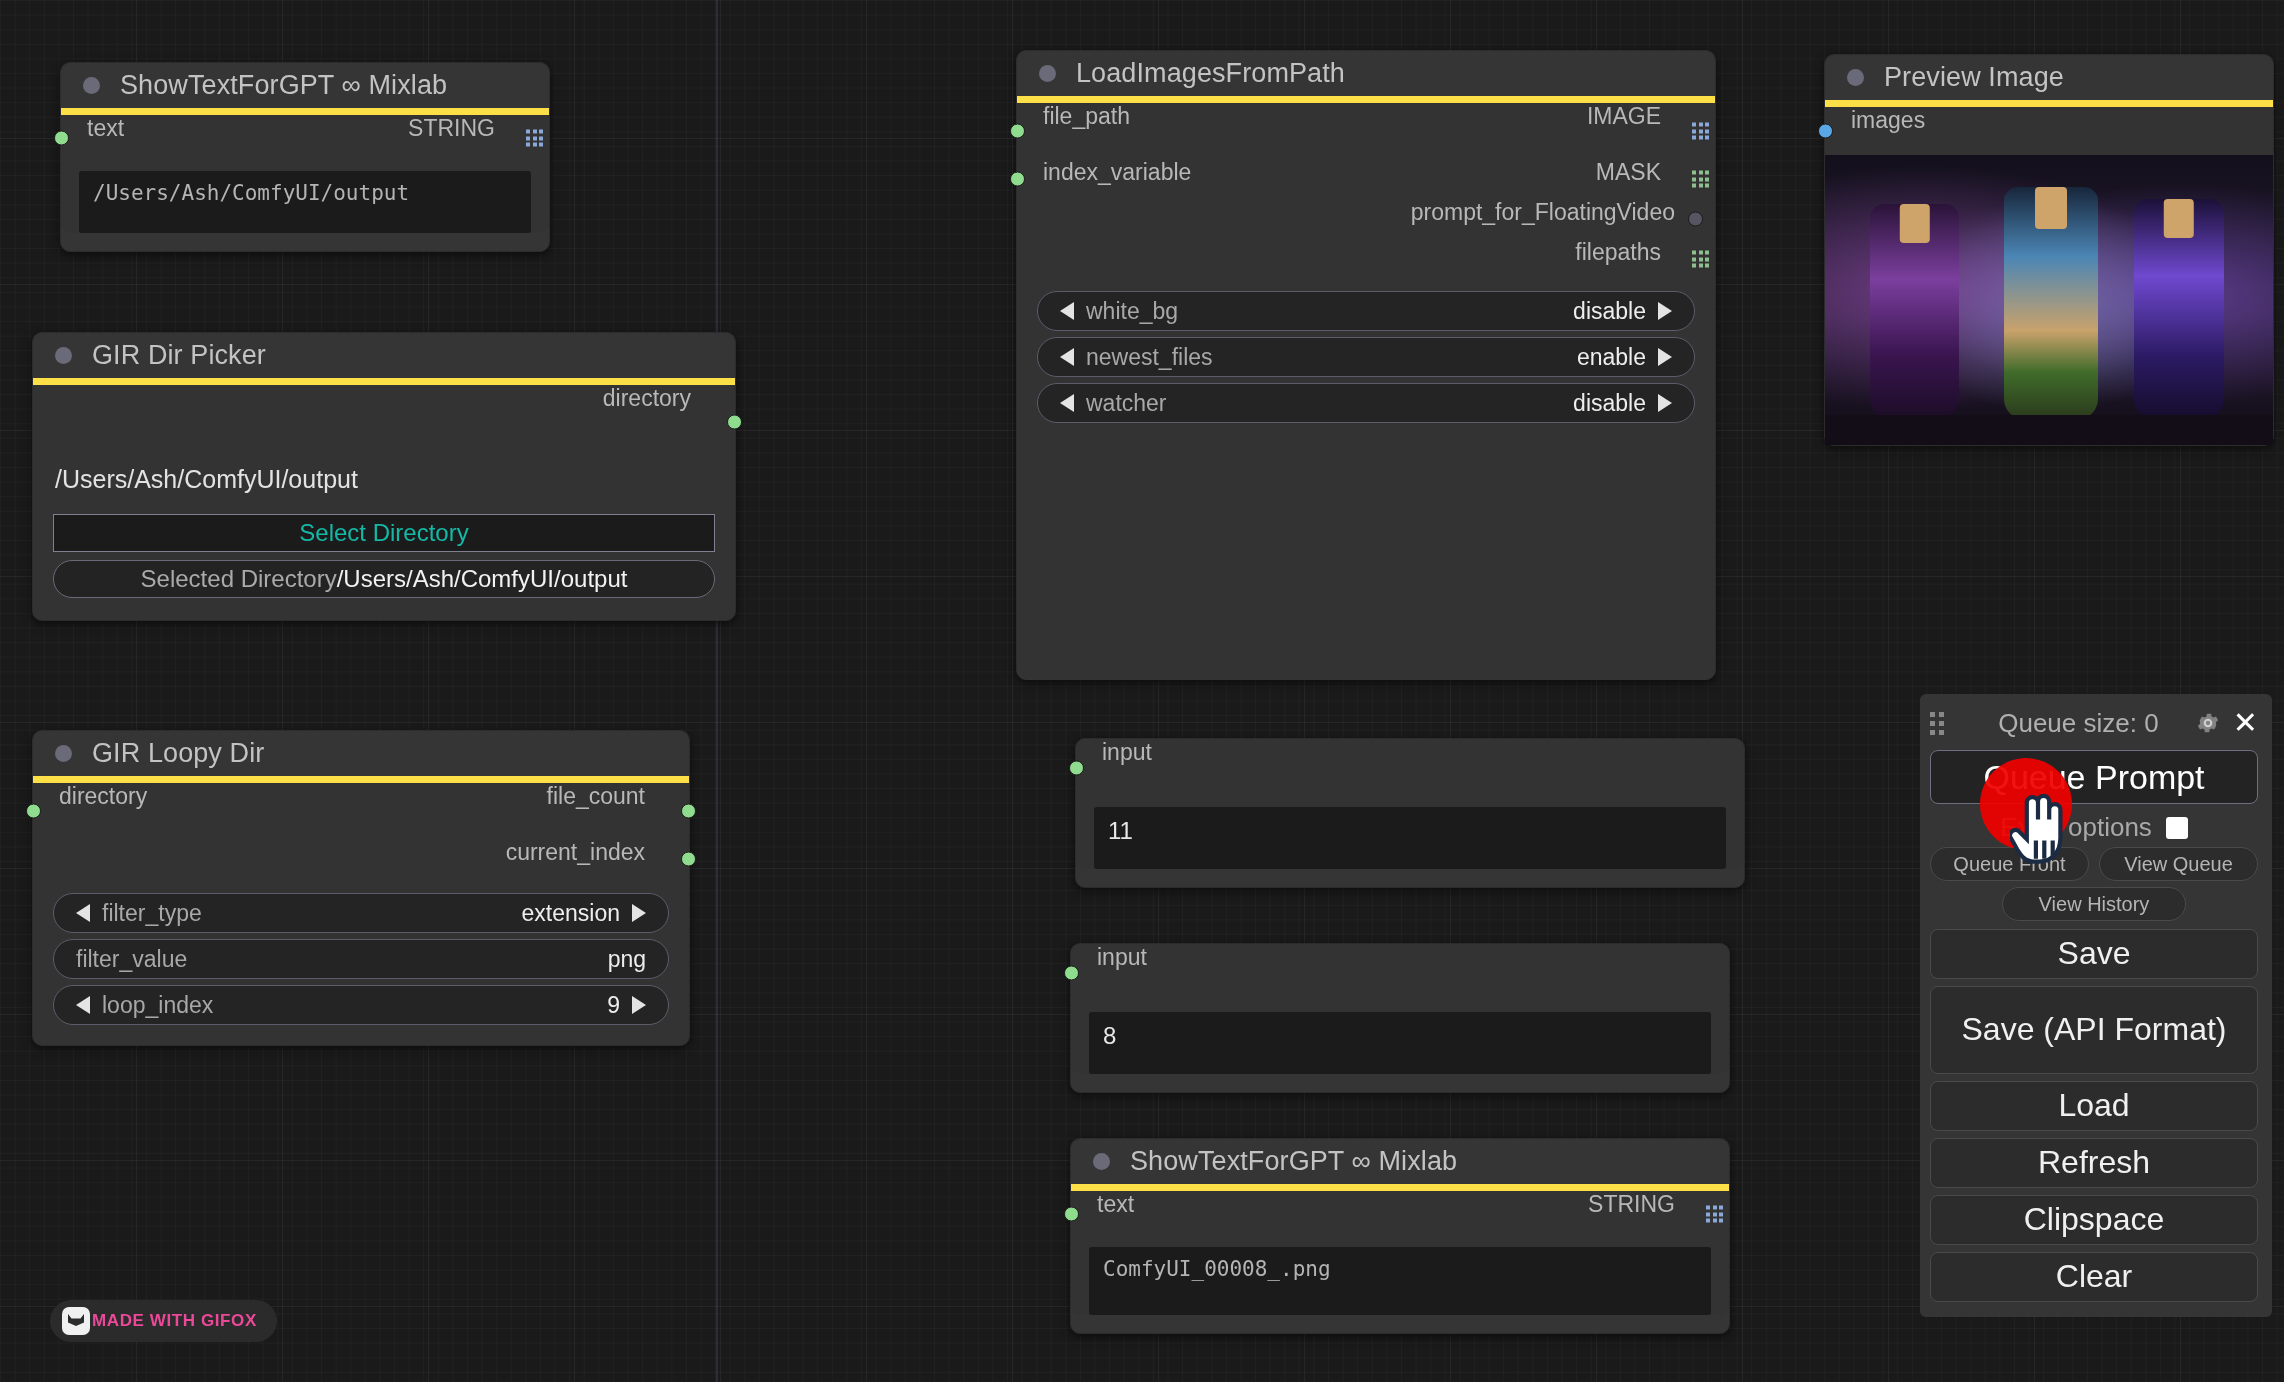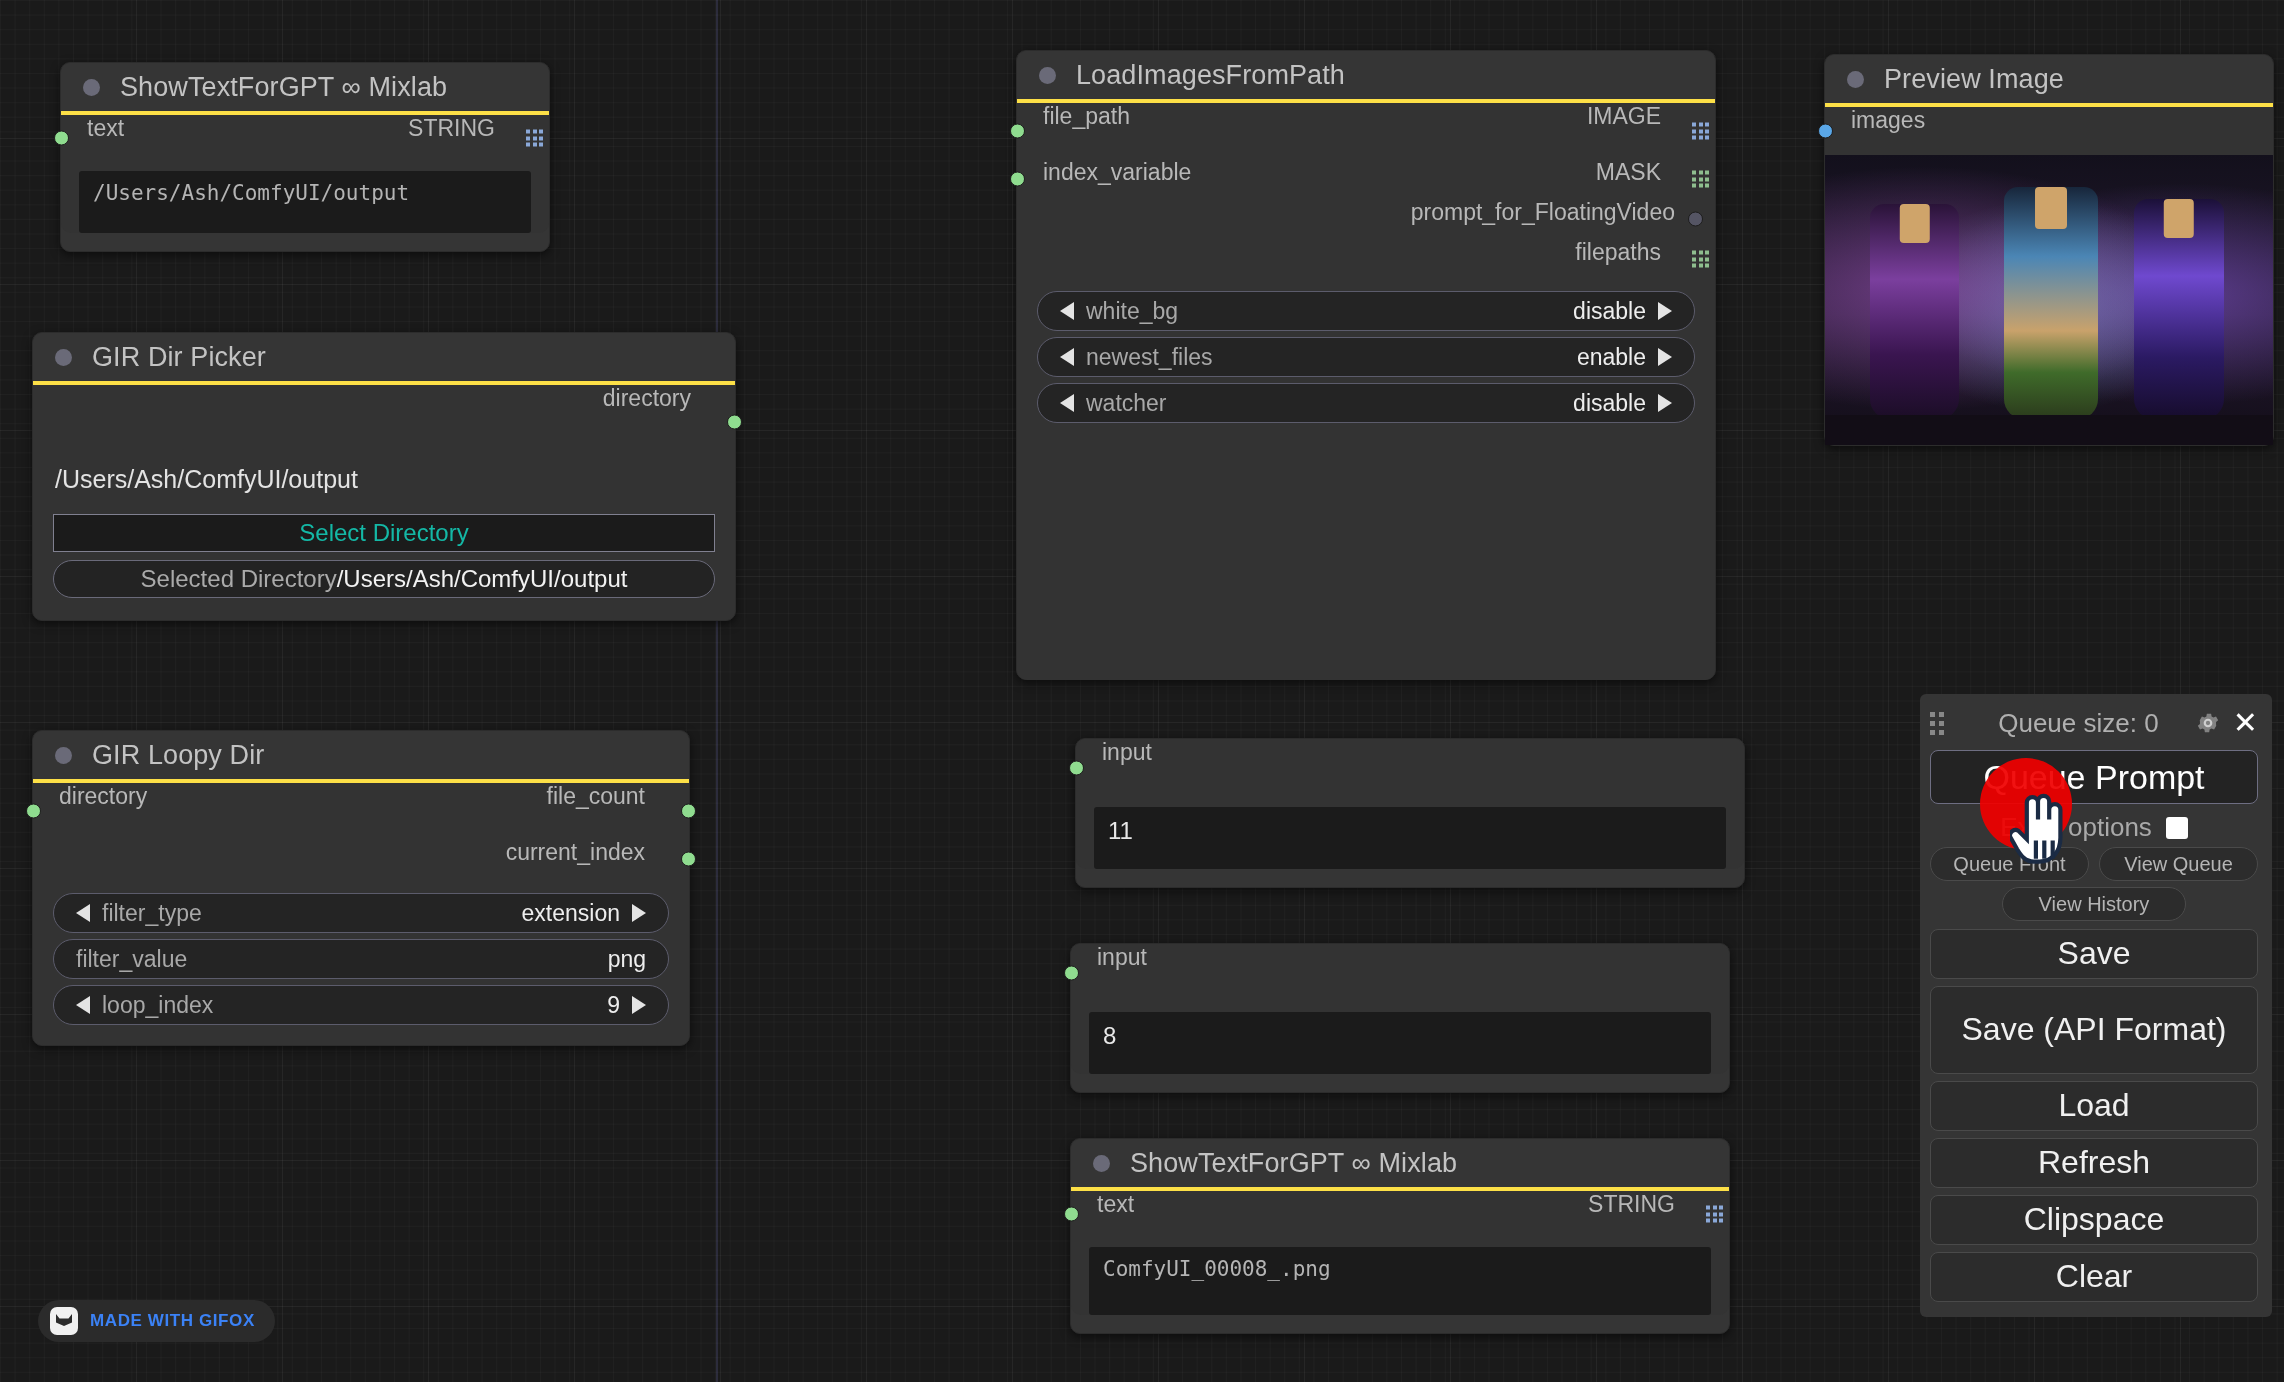--- a/index.html
+++ b/index.html
@@ -36,21 +36,21 @@
     box-shadow: 0 3px 10px rgba(0,0,0,0.55);
     overflow: visible;
     border: 1px solid #2c2c2c;
   }
   .node-title {
     height: 52px;
     display: flex; align-items: center;
     padding-left: 22px;
     color: #c3c3c3;
     font-size: 27px;
-    border-bottom: 4px solid #fde047;
+    border-bottom: 7px solid #fde047;
     border-radius: 10px 10px 0 0;
     background: #353535;
     letter-spacing: .1px;
   }
   .title-dot {
     width: 17px; height: 17px; border-radius: 50%;
     background: #6a6a78; margin-right: 20px; flex: 0 0 auto;
   }
   .node-body { padding: 0; position: relative; background: #333333; border-radius: 0 0 10px 10px; }
 
@@ -177,25 +177,25 @@
 
   
   #click-blob {
     position: absolute; left: 1980px; top: 758px; width: 92px; height: 92px;
     border-radius: 50%; background: #f00000; opacity: .93;
   }
   #cursor { position: absolute; left: 2010px; top: 790px; width: 56px; height: 76px; }
 
   
   #gifox {
-    position: absolute; left: 38px; top: 1300px;
+    position: absolute; left: 50px; top: 1300px;
     height: 42px; padding: 0 20px 0 12px;
     background: #2b2b2b; border-radius: 21px;
-    display:flex; align-items:center; gap:12px;
-    color:#3b82f6; font-size:17px; font-weight:bold; letter-spacing:.6px;
+    display:flex; align-items:center; gap:2px;
+    color:#ec4899; font-size:17px; font-weight:bold; letter-spacing:.6px;
   }
   #gifox .fox { width:28px;height:28px;border-radius:7px;background:#f0f0f0;position:relative;}
   #gifox .fox::before{content:"";position:absolute;left:6px;top:7px;width:16px;height:12px;
     background:#2b2b2b; clip-path: polygon(0 0,22% 38%,78% 38%,100% 0,100% 70%,50% 100%,0 70%);}
 </style>
 </head>
 <body>
 
 <div id="canvas"></div>
 

